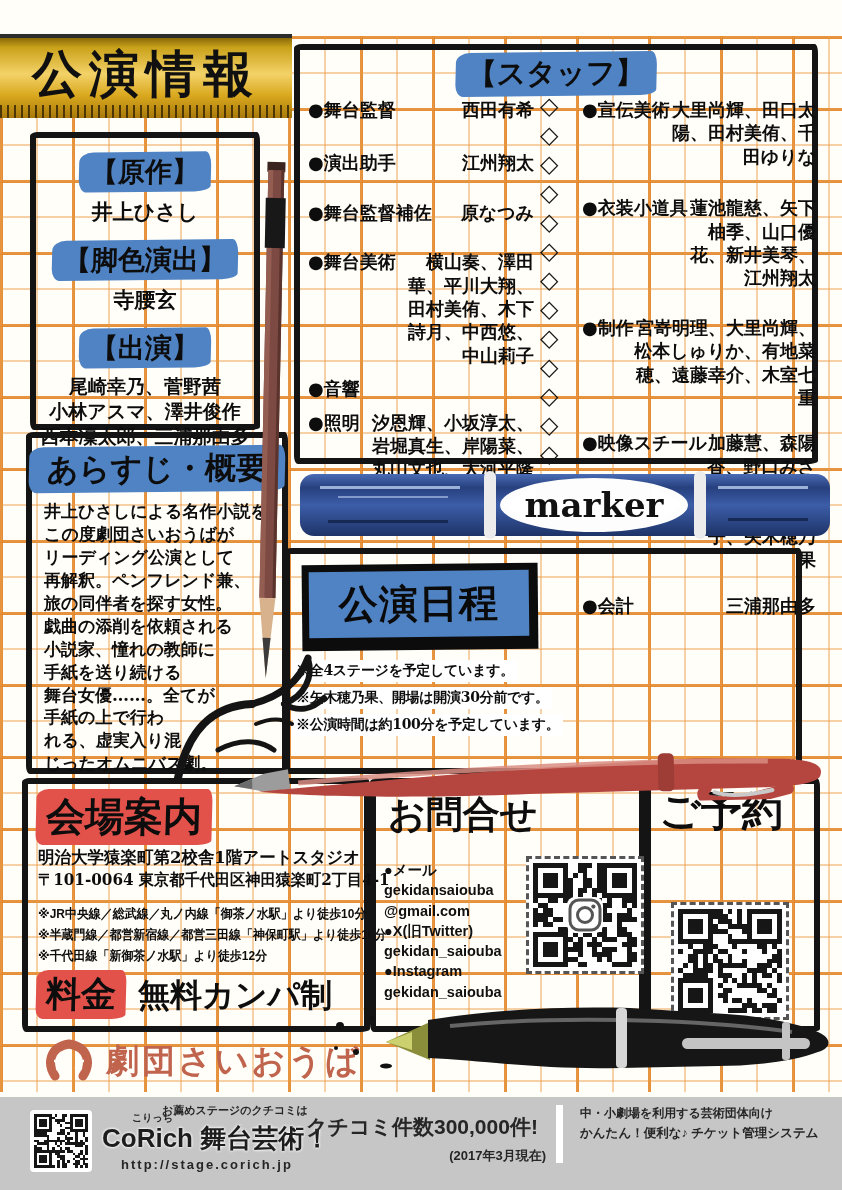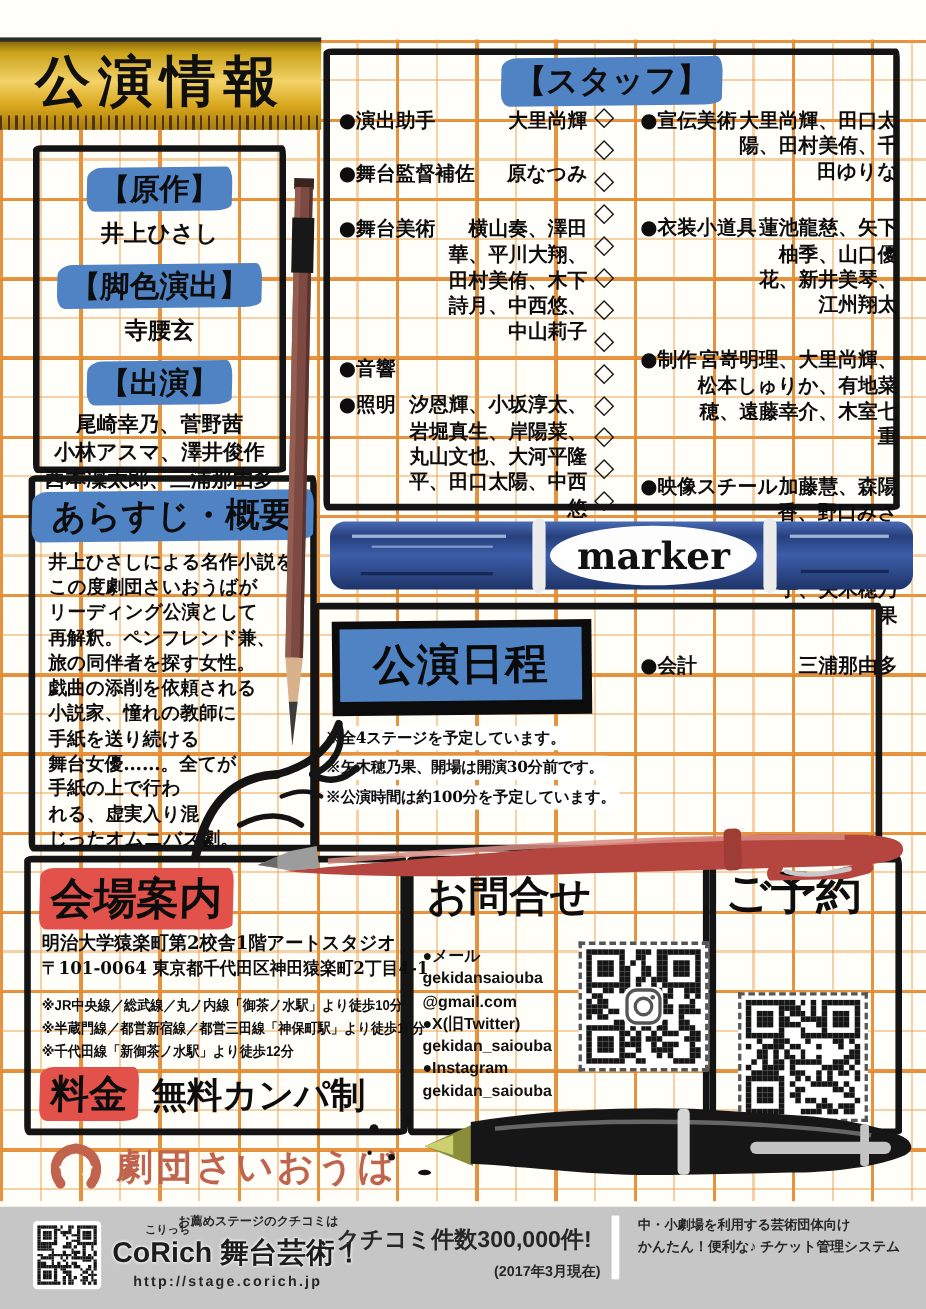--- a/index.html
+++ b/index.html
@@ -131,23 +131,27 @@
 ◇
 ◇
 ◇
 ◇
 ◇
 ◇
 ◇
 ◇
 ◇</div>
     <div class="staff-col left">
+      <div class="staff-row" style="margin-bottom:30px;">
+          <span class="role">●舞台監督</span>
+          <span class="names">西田有希</span>
+        </div>
       <div class="staff-row" style="margin-bottom:26px;">
           <span class="role">●演出助手</span>
-          <span class="names">大里尚輝</span>
+          <span class="names">江州翔太</span>
         </div>
       <div class="staff-row" style="margin-bottom:26px;">
           <span class="role">●舞台監督補佐</span>
           <span class="names">原なつみ</span>
         </div>
       <div class="staff-row" style="margin-bottom:10px;">
           <span class="role">●舞台美術</span>
           <span class="names">横山奏、澤田華、平川大翔、田村美侑、木下詩月、中西悠、中山莉子</span>
         </div>
       <div class="staff-row" style="margin-bottom:10px;">

